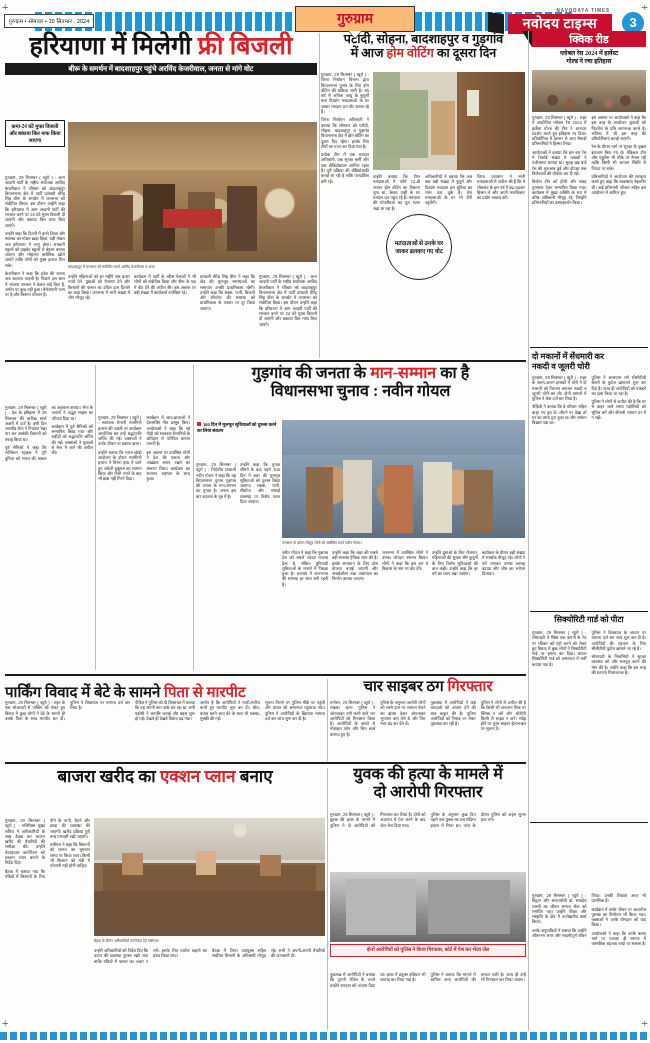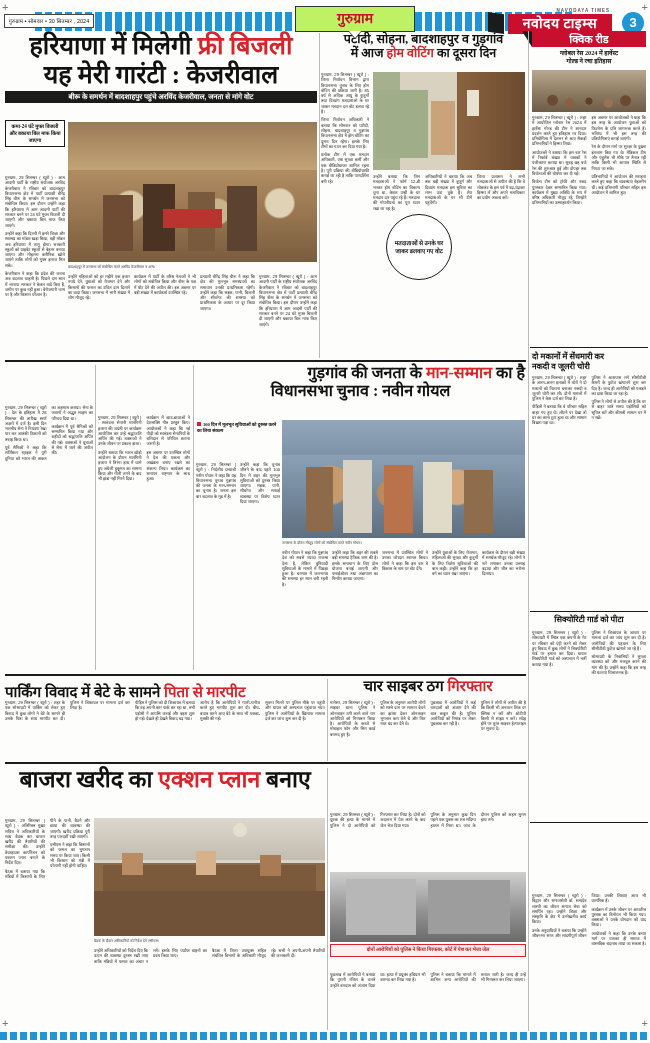--- a/index.html
+++ b/index.html
@@ -33,21 +33,21 @@
       #2196d6 0px, #2196d6 7px, #ffffff 7px, #ffffff 10px);
   }
   .datebox {
     position: absolute; left: 4px; top: 4px; width: 90px; height: 14px;
     border: 1px solid #444; background: #fff;
     font-size: 5.4px; line-height: 12px; text-align: center;
     letter-spacing: .1px; white-space: nowrap; overflow: hidden;
   }
   .edition-flag {
     position: absolute; left: 295px; top: -4px; width: 120px; height: 26px;
-    background: #bef264; border: 1.5px solid #333;
+    background: #fdba74; border: 1.5px solid #333;
     text-align: center; font-weight: bold; font-size: 14px;
     color: #c8102e; line-height: 24px;
     font-family: "Liberation Serif", serif;
     z-index: 4;
   }
   .edition-flag:after{
     content:""; position:absolute; left:50%; margin-left:-6px; bottom:-7px;
     width:0;height:0;border-left:6px solid transparent;border-right:6px solid transparent;
     border-top:7px solid #fff; filter: drop-shadow(0 1px 0 #333);
   }
@@ -198,21 +198,20 @@
       <div class="mh-name">नवोदय टाइम्स</div>
     </div>
 
     <div class="pagenum">3</div>
   </div>
 
   <div style="position:absolute;left:5px;top:33px;width:312px;">
     <div class="hl" style="font-size:25px;text-align:center;">
       <span>हरियाणा में मिलेगी </span><span class="red">फ्री बिजली</span>
     </div>
-    <div class="hl" style="font-size:25px;text-align:center;margin-top:2px;">यह मेरी गारंटी : केजरीवाल</div>
     <div class="subhead-ribbon" style="margin-top:3px;">बीरू के समर्थन में बादशाहपुर पहुंचे अरविंद केजरीवाल, जनता से मांगे वोट</div>
   </div>
 
   <div style="position:absolute;left:5px;top:120px;width:60px;">
     <div style="border:1px solid #1b1b1b;padding:2px;font-family:'Liberation Serif',serif;font-weight:bold;font-size:5.2px;line-height:7px;text-align:center;">कमा-24 घंटे मुफ्त बिजली और बकाया बिल माफ किया जाएगा</div>
   </div>
 
   <div class="body-col" style="position:absolute;left:5px;top:175px;width:60px;height:178px;">
     <p style="margin:0 0 3px 0;">गुरुग्राम, 29 सितम्बर ( ब्यूरो ) : आम आदमी पार्टी के राष्ट्रीय संयोजक अरविंद केजरीवाल ने रविवार को बादशाहपुर विधानसभा क्षेत्र में पार्टी प्रत्याशी वीरेंद्र सिंह बीरू के समर्थन में जनसभा को संबोधित किया। इस दौरान उन्होंने कहा कि हरियाणा में आम आदमी पार्टी की सरकार बनने पर 24 घंटे मुफ्त बिजली दी जाएगी और बकाया बिल माफ किए जाएंगे।</p>
     <p style="margin:0 0 3px 0;">उन्होंने कहा कि दिल्ली में हमने शिक्षा और स्वास्थ्य का मॉडल खड़ा किया, वही मॉडल अब हरियाणा में लागू होगा। सरकारी स्कूलों को प्राइवेट स्कूलों से बेहतर बनाया जाएगा और मोहल्ला क्लीनिक खोले जाएंगे ताकि लोगों को मुफ्त इलाज मिल सके।</p>
@@ -333,21 +332,21 @@
   </div>
 
   <div class="body-col" style="position:absolute;left:98px;top:415px;width:92px;height:255px;column-count:2;">
     <p style="margin:0 0 3px 0;">गुरुग्राम, 29 सितम्बर ( ब्यूरो ) : स्वतंत्रता सेनानी मातंगिनी हजारा की जयंती पर कार्यक्रम आयोजित कर उन्हें श्रद्धांजलि अर्पित की गई। वक्ताओं ने उनके जीवन पर प्रकाश डाला।</p>
     <p style="margin:0 0 3px 0;">उन्होंने बताया कि भारत छोड़ो आंदोलन के दौरान मातंगिनी हजारा ने तिरंगा हाथ में थामे हुए अंग्रेजी हुकूमत का सामना किया और गोली लगने के बाद भी झंडा नहीं गिरने दिया।</p>
     <p style="margin:0 0 3px 0;">कार्यक्रम में छात्र-छात्राओं ने देशभक्ति गीत प्रस्तुत किए। आयोजकों ने कहा कि नई पीढ़ी को स्वतंत्रता सेनानियों के बलिदान से परिचित कराना जरूरी है।</p>
     <p style="margin:0 0 3px 0;">इस अवसर पर उपस्थित लोगों ने देश की एकता और अखंडता बनाए रखने का संकल्प लिया। कार्यक्रम का समापन राष्ट्रगान के साथ हुआ।</p>
   </div>
 
   <div style="position:absolute;left:196px;top:365px;width:329px;">
-    <div class="hl" style="font-size:16px;text-align:right;">
+    <div class="hl" style="font-size:16px;text-align:center;">
       <span>गुड़गांव की जनता के </span><span class="red">मान-सम्मान</span><span> का है</span>
     </div>
     <div class="hl" style="font-size:16px;text-align:center;margin-top:1px;">विधानसभा चुनाव : नवीन गोयल</div>
   </div>
 
   <div class="bullet-note" style="position:absolute;left:197px;top:422px;width:80px;">
     <span class="sq"></span><span>100 दिन में मूलभूत सुविधाओं को दुरुस्त करने का लिया संकल्प</span>
   </div>
 
   <div class="photo ph-people" style="position:absolute;left:282px;top:420px;width:243px;height:118px;">
@@ -404,21 +403,21 @@
   <div class="body-col" style="position:absolute;left:330px;top:700px;width:196px;height:58px;column-count:4;">
     <p style="margin:0 0 3px 0;">मानेसर, 29 सितम्बर ( ब्यूरो ) : साइबर थाना पुलिस ने ऑनलाइन ठगी करने वाले चार आरोपियों को गिरफ्तार किया है। आरोपियों के कब्जे से मोबाइल फोन और सिम कार्ड बरामद हुए हैं।</p>
     <p style="margin:0 0 3px 0;">पुलिस के अनुसार आरोपी लोगों को सस्ते दाम पर सामान बेचने का झांसा देकर ऑनलाइन भुगतान करा लेते थे और फिर नंबर बंद कर देते थे।</p>
     <p style="margin:0 0 3px 0;">पूछताछ में आरोपियों ने कई वारदातों को अंजाम देने की बात कबूल की है। पुलिस आरोपियों को रिमांड पर लेकर पूछताछ कर रही है।</p>
     <p style="margin:0 0 3px 0;">पुलिस ने लोगों से अपील की है कि किसी भी अनजान लिंक पर क्लिक न करें और ओटीपी किसी से साझा न करें। संदेह होने पर तुरंत साइबर हेल्पलाइन पर सूचना दें।</p>
   </div>
 
   <div class="rule" style="position:absolute;left:5px;top:762px;width:521px;height:1.5px;"></div>
 
   <div style="position:absolute;left:5px;top:768px;width:320px;">
-    <div class="hl" style="font-size:23px;text-align:center;">
+    <div class="hl" style="font-size:17px;text-align:center;">
       <span>बाजरा खरीद का </span><span class="red">एक्शन प्लान</span><span> बनाए</span>
     </div>
   </div>
 
   <div class="photo ph-room" style="position:absolute;left:94px;top:818px;width:231px;height:118px;">
     <div style="position:absolute;left:0;top:0;width:100%;height:36%;background:linear-gradient(#dcd8cd,#c3bdb0);"></div>
     <div style="position:absolute;left:4%;top:40%;width:92%;height:22%;background:#7a5a3b;"></div>
     <div style="position:absolute;left:12%;top:30%;width:9%;height:18%;background:#b98c63;"></div>
     <div style="position:absolute;left:44%;top:28%;width:9%;height:20%;background:#d6b189;"></div>
     <div style="position:absolute;left:72%;top:31%;width:9%;height:18%;background:#a87b54;"></div>
@@ -429,20 +428,24 @@
   <div class="body-col" style="position:absolute;left:5px;top:818px;width:85px;height:210px;column-count:2;">
     <p style="margin:0 0 3px 0;">गुरुग्राम, 29 सितम्बर ( ब्यूरो ) : अतिरिक्त मुख्य सचिव ने अधिकारियों के साथ बैठक कर बाजरा खरीद की तैयारियों की समीक्षा की। उन्होंने वेयरहाउस कार्पोरेशन को एक्शन प्लान बनाने के निर्देश दिए।</p>
     <p style="margin:0 0 3px 0;">बैठक में बताया गया कि मंडियों में किसानों के लिए पीने के पानी, बैठने और छाया की व्यवस्था की जाएगी। खरीद प्रक्रिया पूरी तरह पारदर्शी रखी जाएगी।</p>
     <p style="margin:0 0 3px 0;">एसीएस ने कहा कि किसानों को फसल का भुगतान समय पर किया जाए। किसी भी किसान को मंडी में परेशानी नहीं होनी चाहिए।</p>
   </div>
   <div class="body-col" style="position:absolute;left:94px;top:948px;width:231px;height:80px;column-count:4;">
     <p style="margin:0 0 3px 0;">उन्होंने अधिकारियों को निर्देश दिए कि उठान की व्यवस्था दुरुस्त रखी जाए ताकि मंडियों में फसल का अंबार न लगे। इसके लिए पर्याप्त वाहनों का प्रबंध किया जाए।</p>
     <p style="margin:0 0 3px 0;">बैठक में जिला उपायुक्त सहित संबंधित विभागों के अधिकारी मौजूद रहे। सभी ने अपनी-अपनी तैयारियों की जानकारी दी।</p>
   </div>
 
+  <div style="position:absolute;left:330px;top:766px;width:196px;">
+    <div class="hl" style="font-size:16px;text-align:center;">युवक की हत्या के मामले में</div>
+    <div class="hl" style="font-size:16px;text-align:center;margin-top:1px;">दो आरोपी गिरफ्तार</div>
+  </div>
   <div class="body-col" style="position:absolute;left:330px;top:812px;width:196px;height:56px;column-count:4;">
     <p style="margin:0 0 3px 0;">गुरुग्राम, 29 सितम्बर ( ब्यूरो ) : युवक की हत्या के मामले में पुलिस ने दो आरोपियों को गिरफ्तार कर लिया है। दोनों को अदालत में पेश करने के बाद जेल भेज दिया गया।</p>
     <p style="margin:0 0 3px 0;">पुलिस के अनुसार कुछ दिन पहले एक युवक का शव संदिग्ध हालत में मिला था। जांच के दौरान पुलिस को अहम सुराग हाथ लगे।</p>
   </div>
 
   <div class="photo ph-bw" style="position:absolute;left:330px;top:872px;width:196px;height:70px;">
     <div style="position:absolute;left:8%;top:10%;width:36%;height:80%;background:#bdb6ae;"></div>
     <div style="position:absolute;left:50%;top:12%;width:42%;height:76%;background:#a39c95;"></div>
   </div>
   <div style="position:absolute;left:330px;top:944px;width:196px;border:1px solid #d8232a;background:#fdf0f0;padding:2px;font-family:'Liberation Serif',serif;font-weight:bold;font-size:5px;line-height:6.5px;text-align:center;color:#b3191f;">दोनों आरोपियों को पुलिस ने किया गिरफ्तार, कोर्ट में पेश कर भेजा जेल</div>

